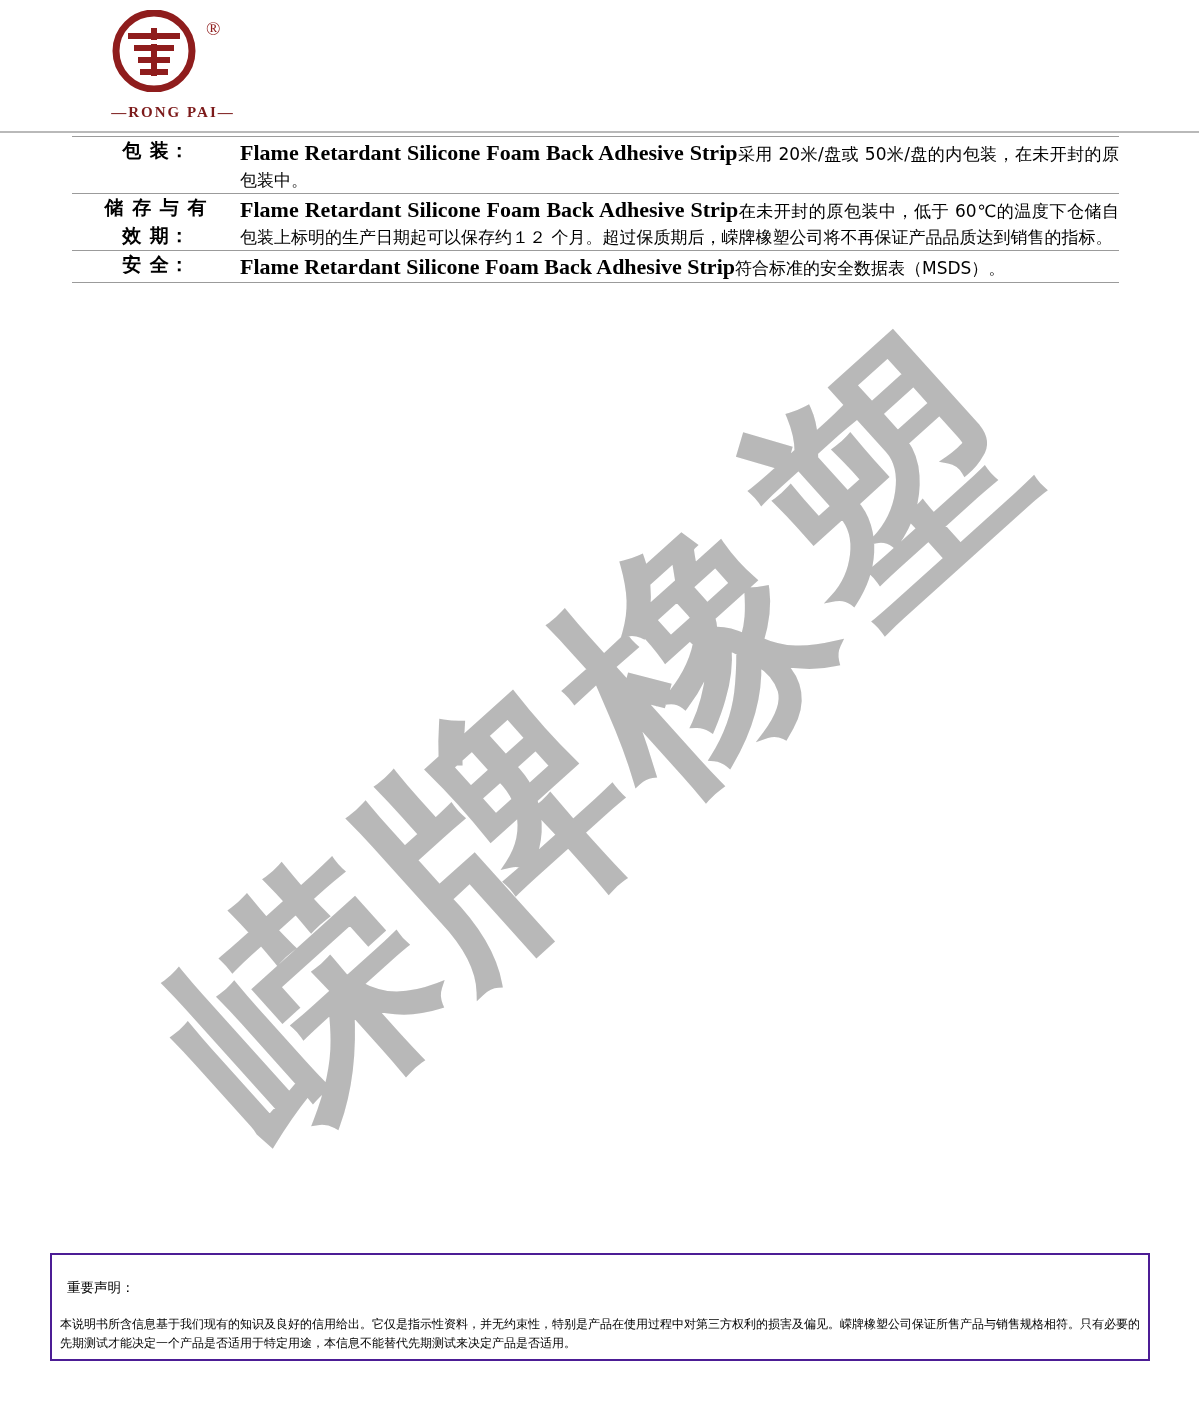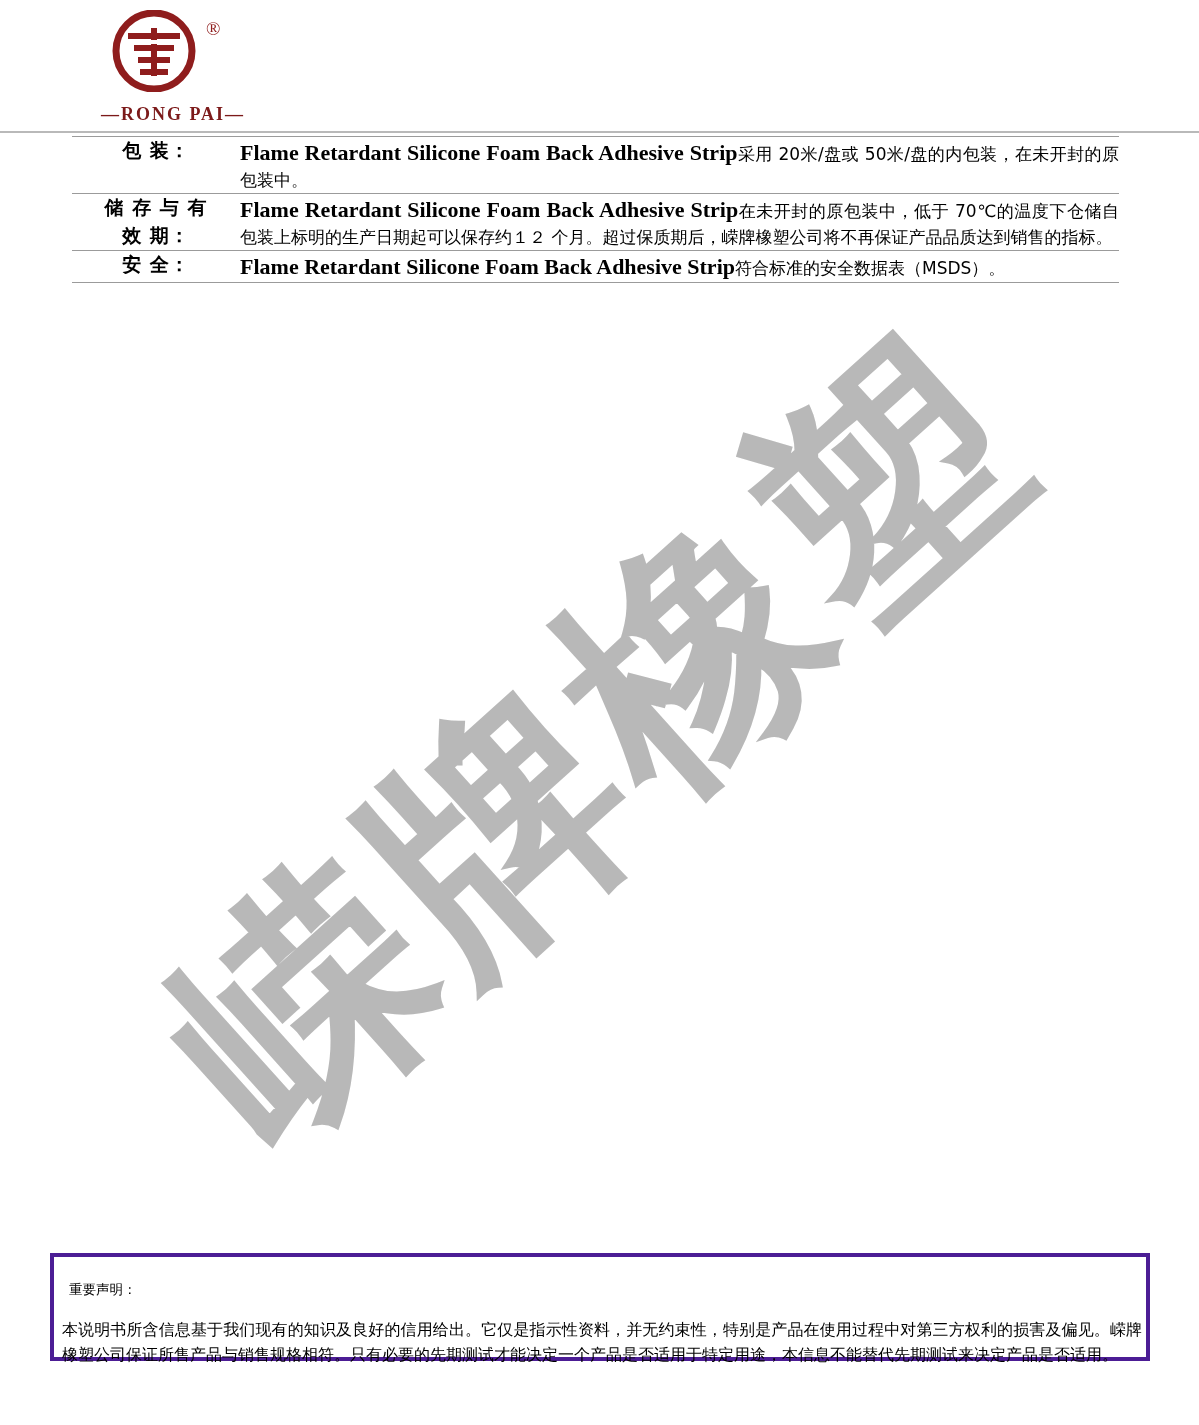--- a/index.html
+++ b/index.html
@@ -73,21 +73,21 @@
     color: #8f1d1d;
     font-family: "Liberation Serif", serif;
   }
   .logo-name {
     position: absolute;
     left: 0px;
     top: 96px;
     width: 190px;
     text-align: center;
     font-family: "Liberation Serif", serif;
-    font-size: 18px;
+    font-size: 15px;
     letter-spacing: 2px;
     color: #7c1a1a;
     font-weight: bold;
   }
   .header-rule {
     position: absolute;
     left: 0;
     top: 131px;
     width: 1199px;
     height: 2px;
@@ -145,39 +145,39 @@
     border-top: 1px solid #9b9b9b;
   }
 
   
   .disclaimer {
     position: absolute;
     left: 50px;
     top: 1253px;
     width: 1100px;
     height: 108px;
-    border: 4px solid #4c1d95;
+    border: 2px solid #4c1d95;
     background: transparent;
     z-index: 2;
     box-sizing: border-box;
   }
   .disclaimer-title {
     position: absolute;
     left: 15px;
     top: 24px;
     font-size: 13.5px;
     font-family: "DejaVu Sans", sans-serif;
     color: #000;
   }
   .disclaimer-body {
     position: absolute;
     left: 8px;
     top: 60px;
     width: 1080px;
-    font-size: 16px;
+    font-size: 12px;
     line-height: 1.58;
     font-family: "DejaVu Sans", sans-serif;
     color: #000;
     text-align: justify;
   }
 </style>
 </head>
 <body>
 
 <div class="watermark">
@@ -206,21 +206,21 @@
     <tr class="row row-top-rule">
       <td class="cell-label">包 装：</td>
       <td class="cell-body">
         <span class="en">Flame Retardant Silicone Foam Back Adhesive Strip</span><span class="cn">采用 20米/盘或 50米/盘的内包装，在未开封的原包装中。</span>
       </td>
     </tr>
     <tr class="row">
       <td class="cell-label">储 存 与 有
 效 期：</td>
       <td class="cell-body">
-        <span class="en">Flame Retardant Silicone Foam Back Adhesive Strip</span><span class="cn">在未开封的原包装中，低于 70℃的温度下仓储自包装上标明的生产日期起可以保存约１２ 个月。超过保质期后，嵘牌橡塑公司将不再保证产品品质达到销售的指标。</span>
+        <span class="en">Flame Retardant Silicone Foam Back Adhesive Strip</span><span class="cn">在未开封的原包装中，低于 60℃的温度下仓储自包装上标明的生产日期起可以保存约１２ 个月。超过保质期后，嵘牌橡塑公司将不再保证产品品质达到销售的指标。</span>
       </td>
     </tr>
     <tr class="row">
       <td class="cell-label">安 全：</td>
       <td class="cell-body">
         <span class="en">Flame Retardant Silicone Foam Back Adhesive Strip</span><span class="cn">符合标准的安全数据表（MSDS）。</span>
       </td>
     </tr>
   </tbody>
 </table>

